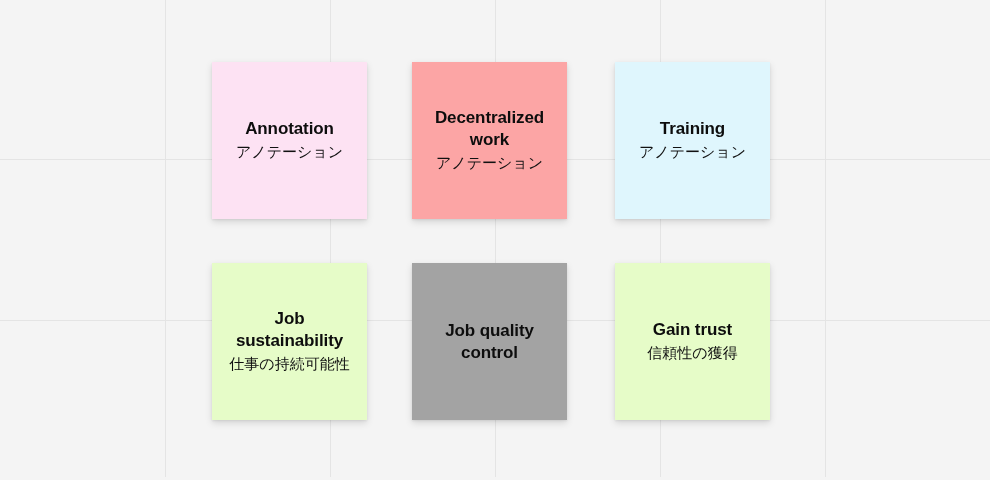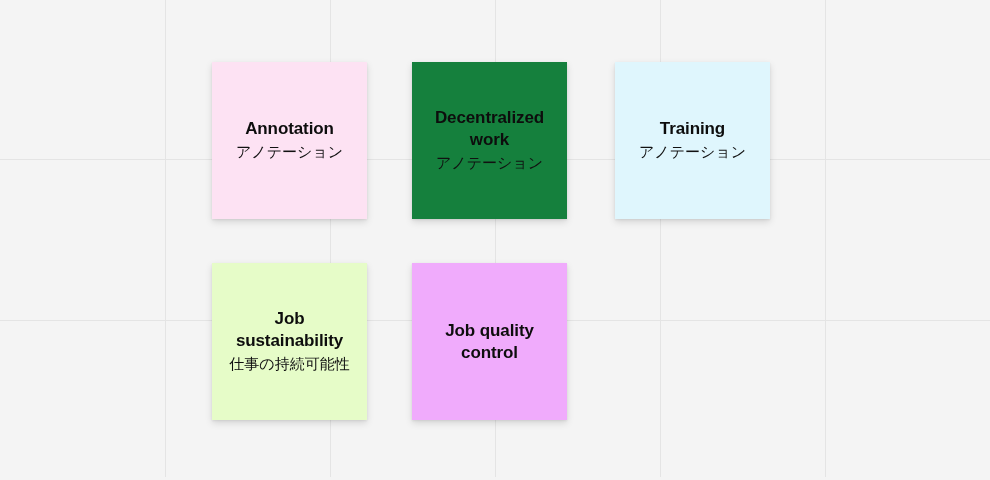--- a/index.html
+++ b/index.html
@@ -95,33 +95,37 @@
   <div class="grid-line-h" style="top:320px"></div>
 </div>
 
 <div id="card-board">
 
   <div class="card col-1 row-1" style="background:#fde2f3">
     <div class="card-title">Annotation</div>
     <div class="card-subtitle">アノテーション</div>
   </div>
 
-  <div class="card col-2 row-1" style="background:#15803d">
+  <div class="card col-2 row-1" style="background:#fca5a5">
     <div class="card-title">Decentralized work</div>
     <div class="card-subtitle">アノテーション</div>
   </div>
 
   <div class="card col-3 row-1" style="background:#dff6fd">
     <div class="card-title">Training</div>
     <div class="card-subtitle">アノテーション</div>
   </div>
 
   <div class="card col-1 row-2" style="background:#e6fcc8">
     <div class="card-title">Job sustainability</div>
     <div class="card-subtitle">仕事の持続可能性</div>
   </div>
 
-  <div class="card col-2 row-2" style="background:#f0abfc">
+  <div class="card col-2 row-2" style="background:#a3a3a3">
     <div class="card-title">Job quality control</div>
   </div>
 
+  <div class="card col-3 row-2" style="background:#e6fcc8">
+    <div class="card-title">Gain trust</div>
+    <div class="card-subtitle">信頼性の獲得</div>
+  </div>
 
 </div>
 
 </body></html>

